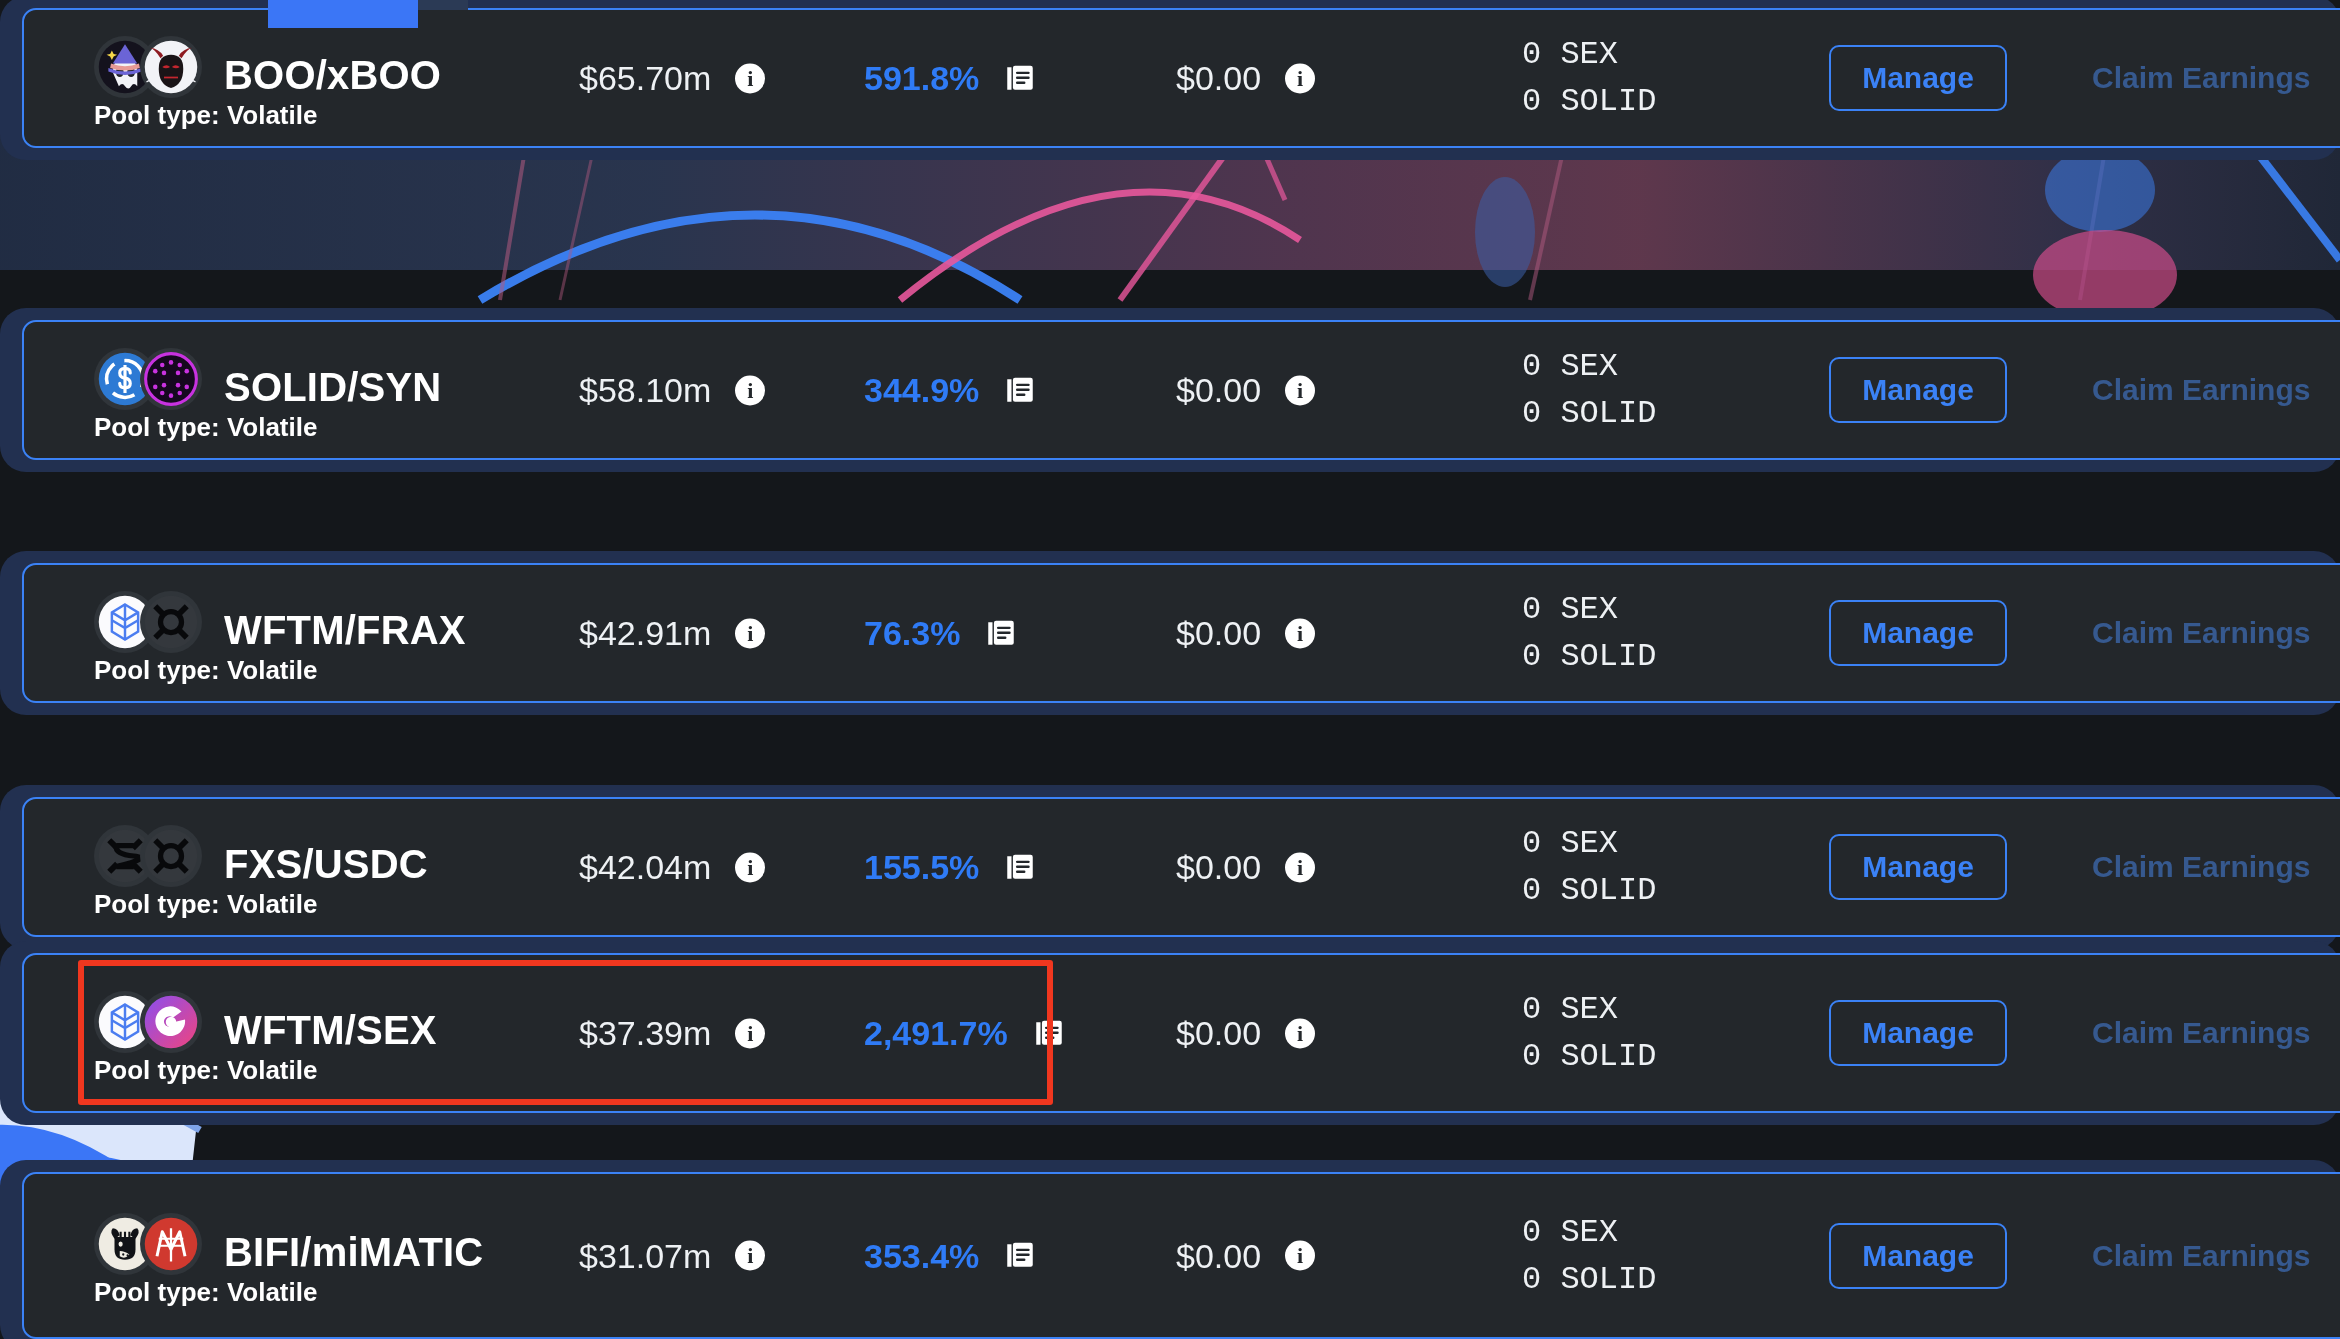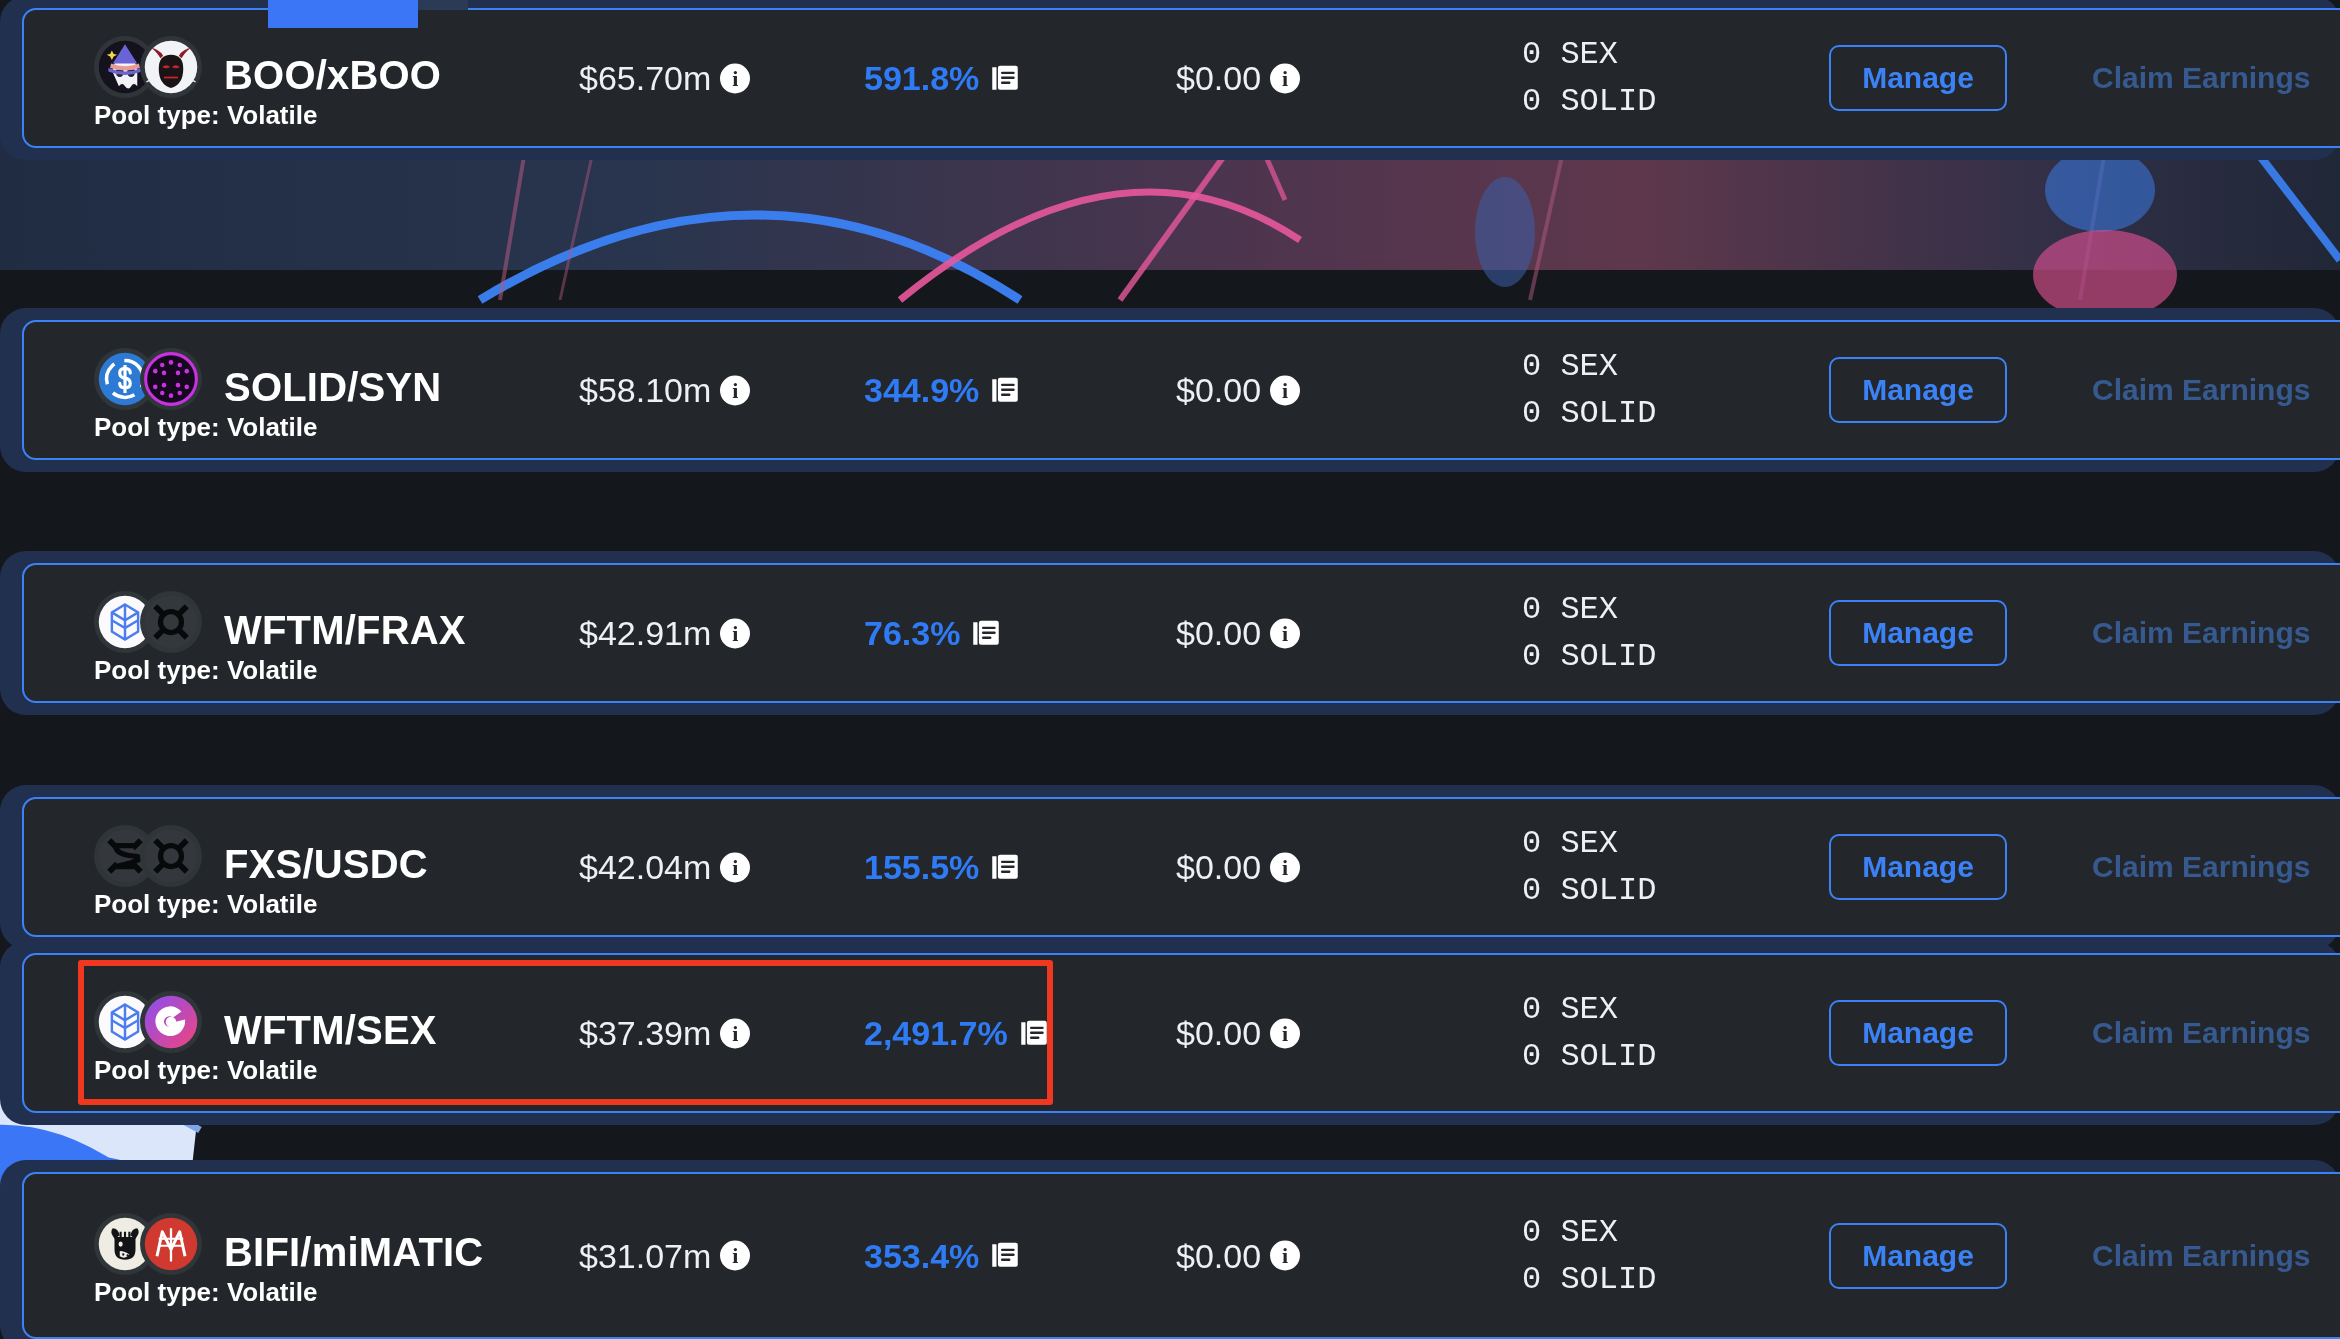--- a/index.html
+++ b/index.html
@@ -61,21 +61,21 @@
     position: relative;
   }
   .icon-circ:nth-child(2) { margin-left: -16px; }
   .pair-name {
     margin-left: 22px; font-size: 40px; font-weight: 700; color: #ffffff; letter-spacing: .2px;
     white-space: nowrap;
   }
   .pool-type { font-size: 26px; font-weight: 700; color: #ffffff; margin-top: 2px; white-space: nowrap; }
 
   
-  .num-cell { position: absolute; display: flex; align-items: center; gap: 9px; white-space: nowrap; }
+  .num-cell { position: absolute; display: flex; align-items: center; gap: 24px; white-space: nowrap; }
   .num-white { font-size: 34px; color: #eef1f4; font-weight: 400; }
   .num-blue  { font-size: 34px; color: #2f7bf6; font-weight: 700; }
 
   .info-dot {
     width: 30px; height: 30px; border-radius: 50%; background: #ffffff;
     display: inline-flex; align-items: center; justify-content: center;
     color: #23272b; font-size: 22px; font-weight: 700; font-family: "Liberation Serif", serif;
     flex: none;
   }
 

